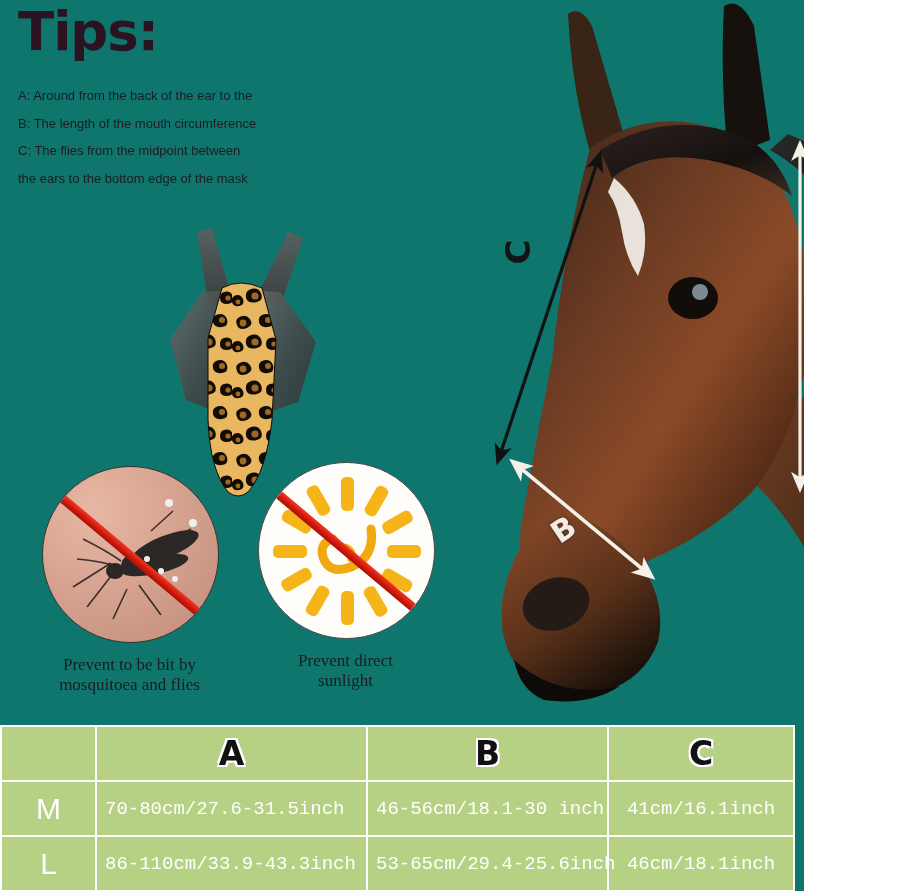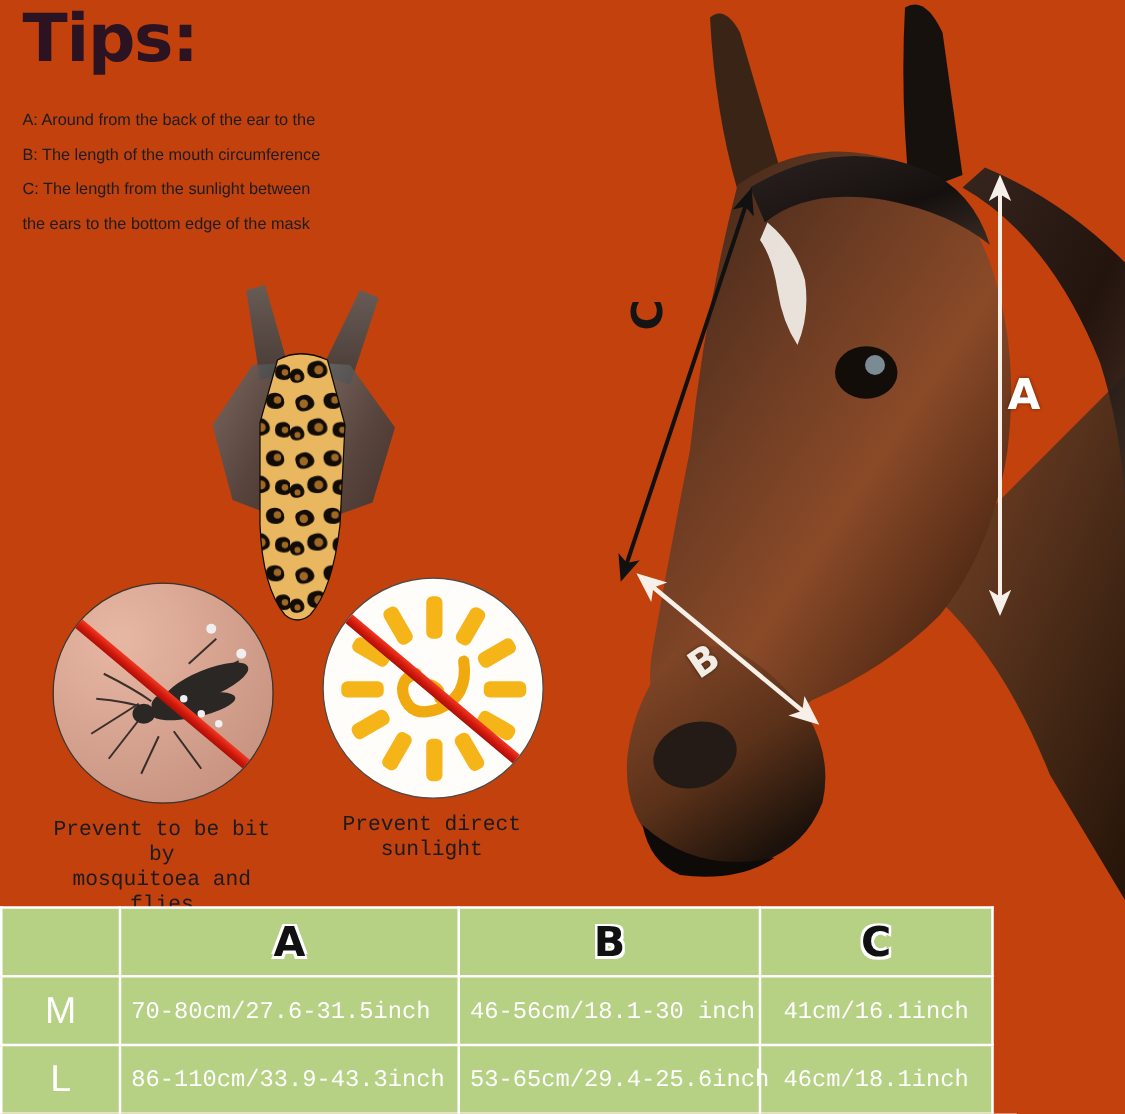--- a/index.html
+++ b/index.html
@@ -2,23 +2,23 @@
 <html><head>
 <meta charset="utf-8">
 <style>
   html, body {
     margin: 0;
     padding: 0;
     background: #ffffff;
   }
   #page {
     position: relative;
-    width: 900px;
+    width: 804px;
     height: 891px;
-    background: #c2410c;
+    background: #0f766e;
     overflow: hidden;
     font-family: "Liberation Sans", sans-serif;
   }
 
   
   #tips-title {
     position: absolute;
     left: 18px;
     top: 4px;
     font-size: 53px;
@@ -82,21 +82,21 @@
     background: linear-gradient(180deg,#f03a22 0%, #d1180c 55%, #a81008 100%);
     transform: rotate(40deg);
     transform-origin: center;
     border-radius: 1px;
   }
   .benefit-caption {
     margin-top: 12px;
     font-size: 17px;
     line-height: 20px;
     color: #1b1b20;
-    font-family: Liberation Mono, monospace;
+    font-family: Liberation Serif, serif;
   }
 
   
   #horse-area {
     position: absolute;
     left: 440px;
     top: 0px;
     width: 460px;
     height: 720px;
   }
@@ -169,21 +169,21 @@
 </head>
 <body>
 
 <div id="page">
 
   <div id="tips-title">Tips:</div>
 
   <div id="tips-lines">
     <div>A: Around from the back of the ear to the</div>
     <div>B: The length of the mouth circumference</div>
-    <div>C: The length from the sunlight between</div>
+    <div>C: The flies from the midpoint between</div>
     <div>the ears to the bottom edge of the mask</div>
   </div>
 
   <div id="mask-wrap">
     <svg width="200" height="290" viewBox="0 0 200 290">
       <defs>
         <pattern id="leopard" width="46" height="46" patternUnits="userSpaceOnUse">
           <rect width="46" height="46" fill="#e8b760"></rect>
           <g fill="#120c06">
             <path d="M6 6 q7 -5 12 1 q4 6 -3 9 q-8 3 -10 -3 q-2 -5 1 -7z"></path>

